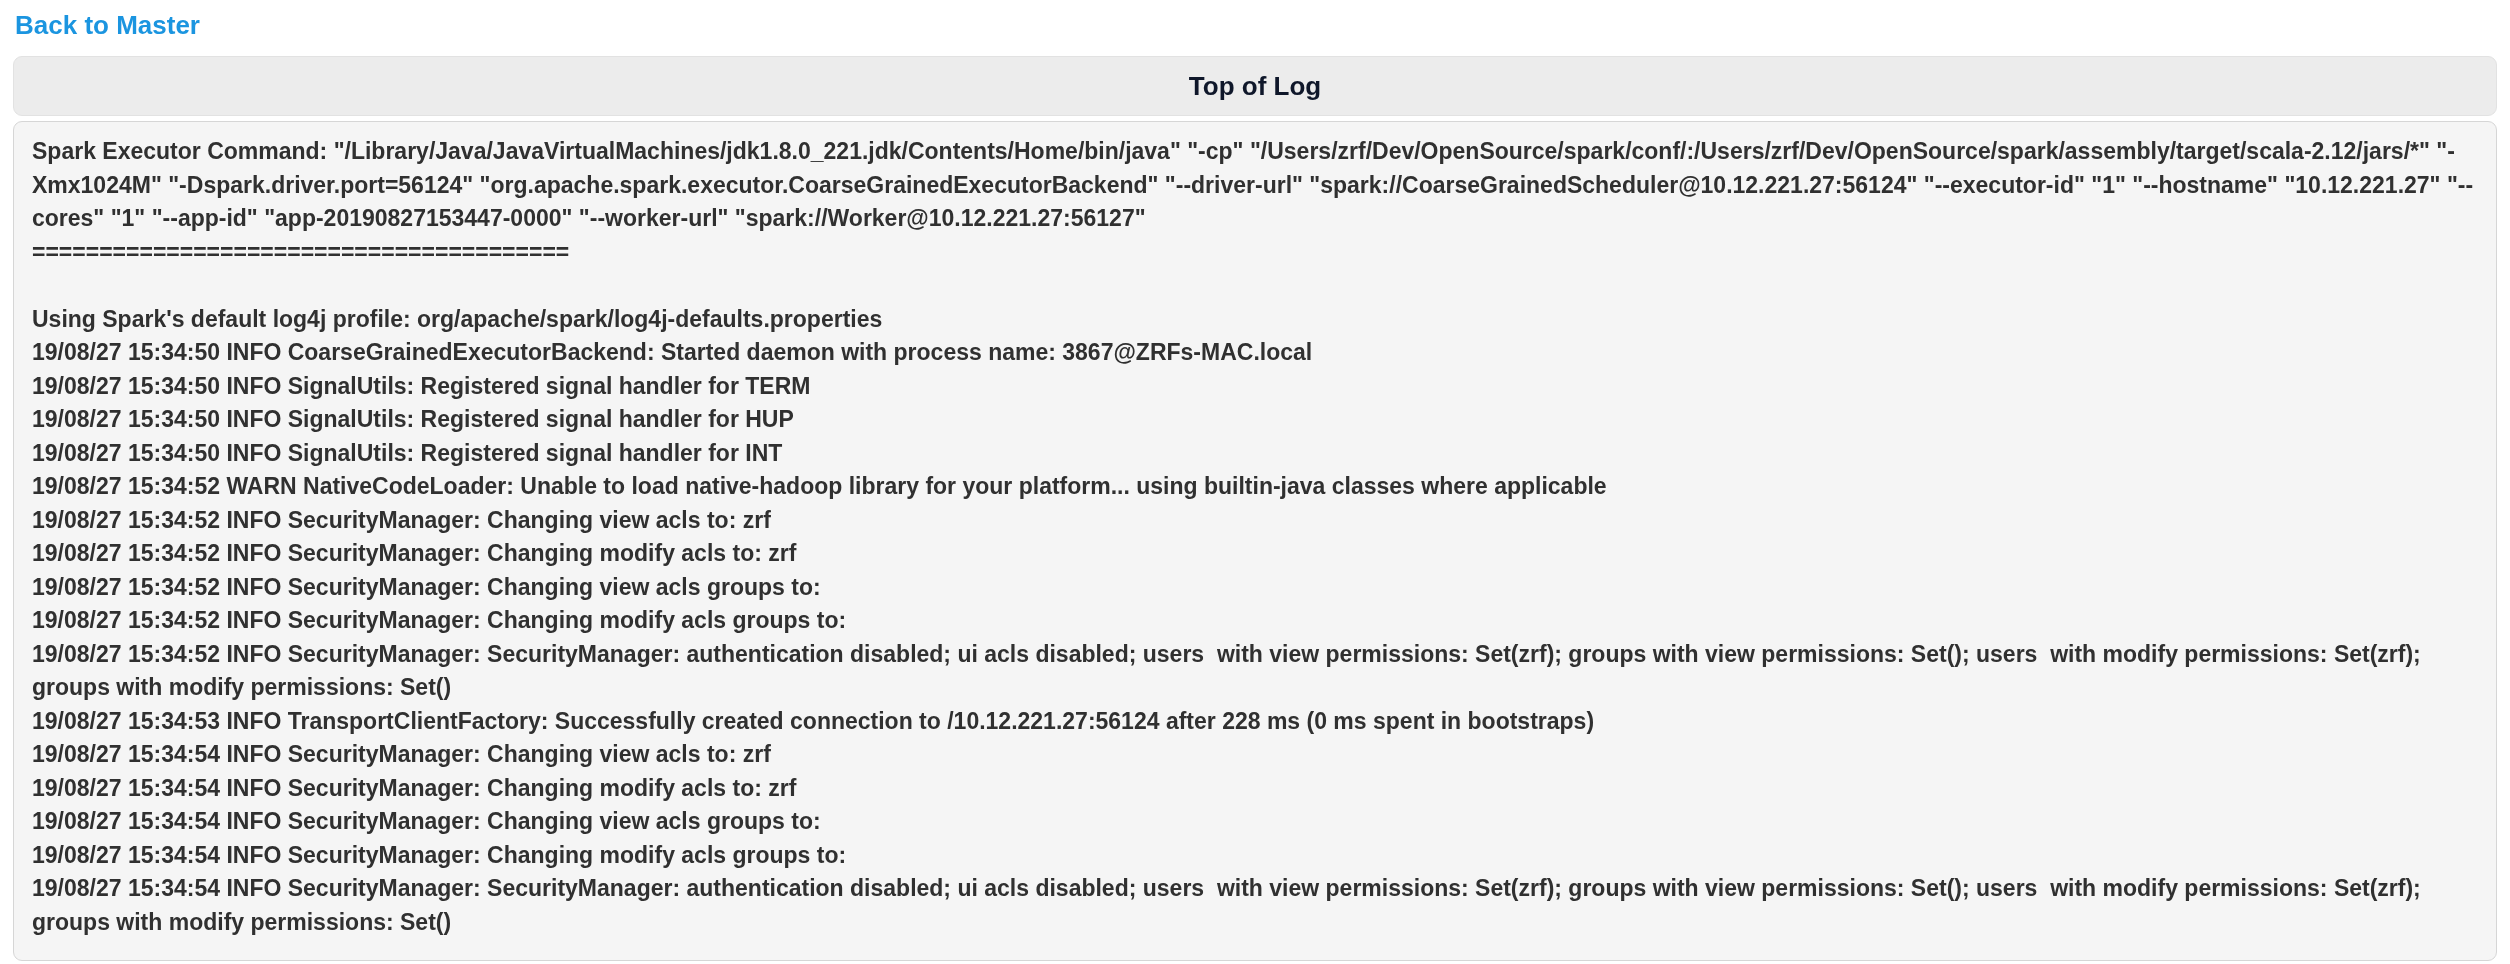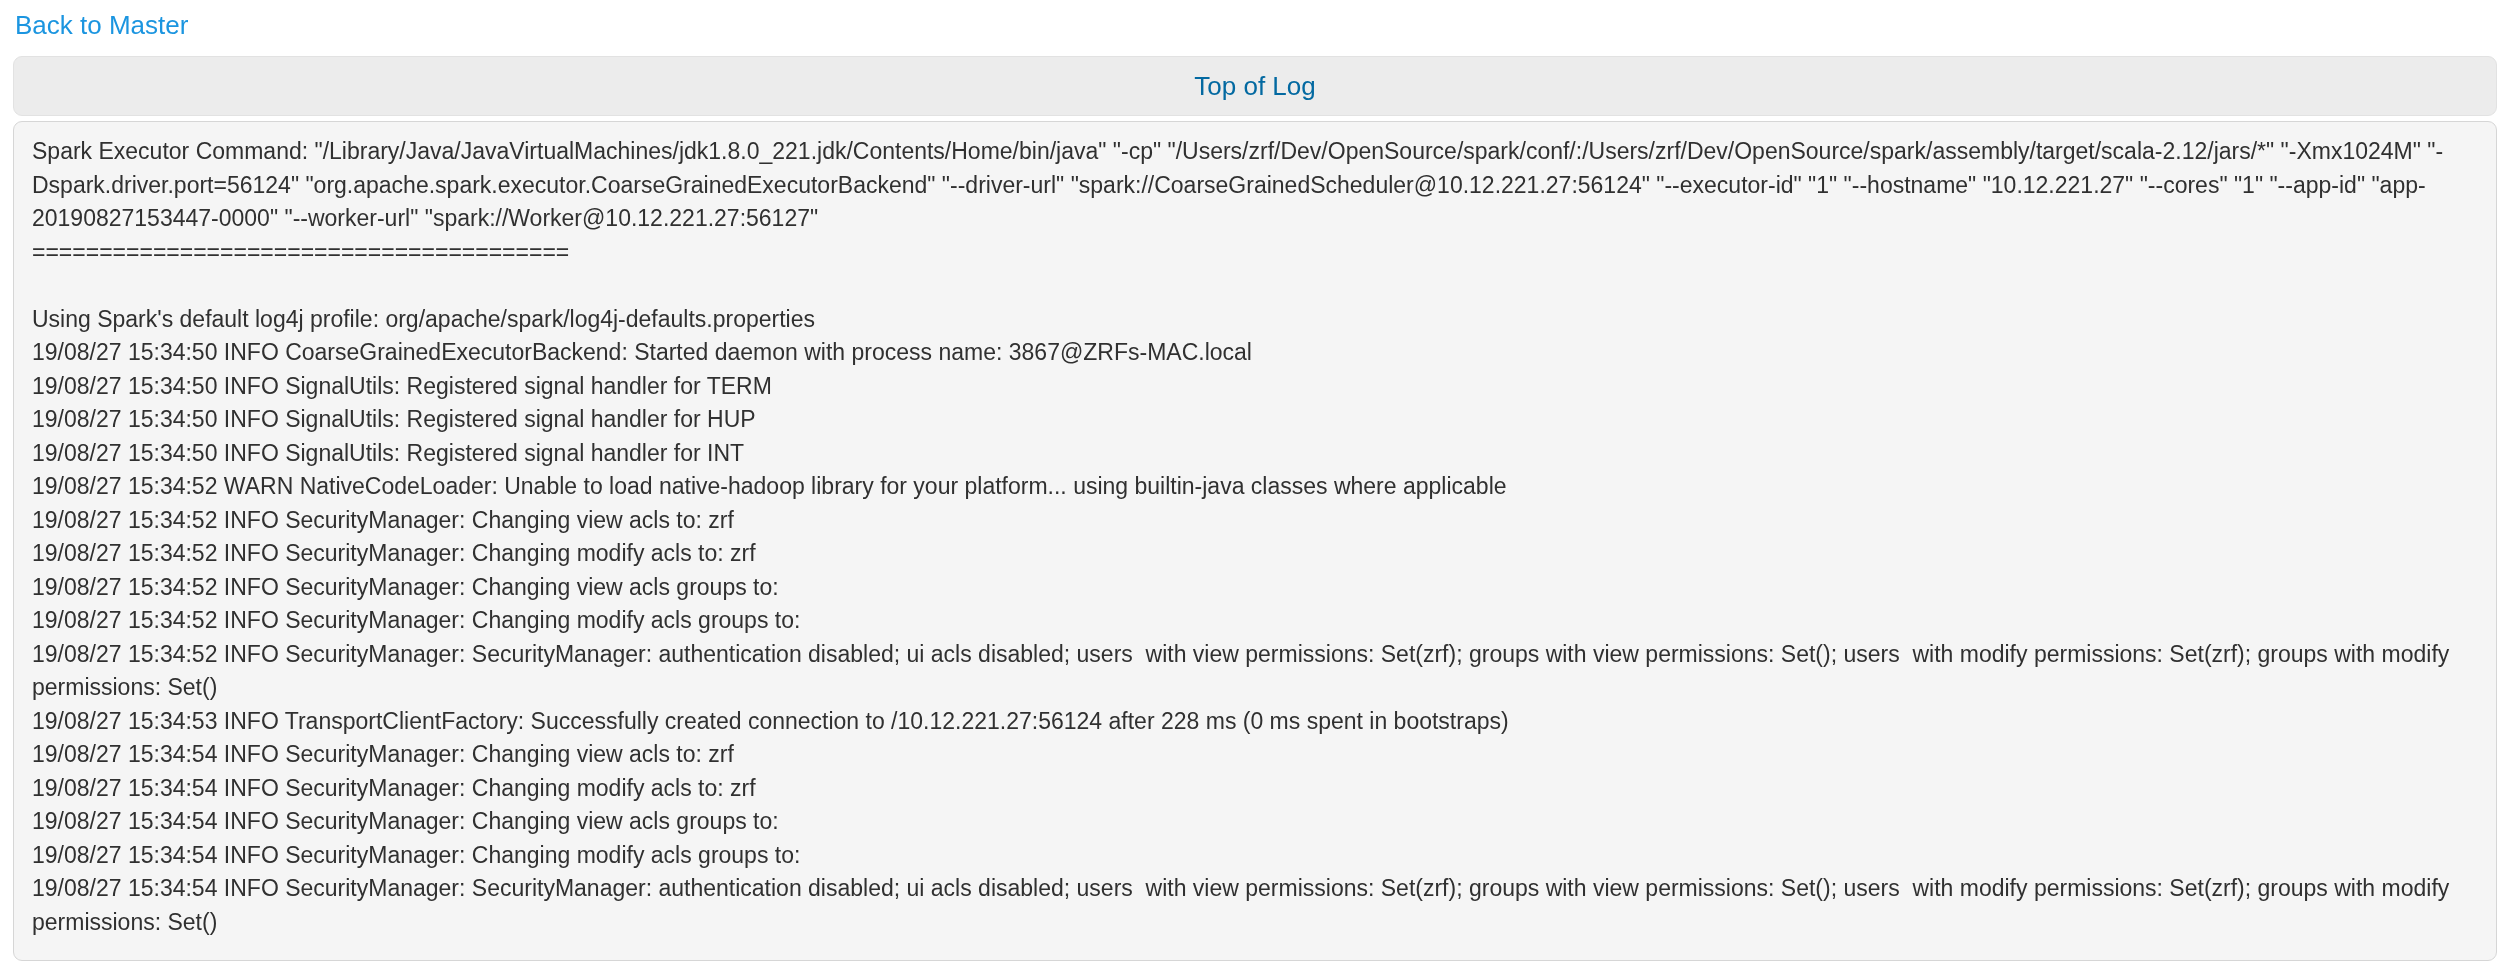--- a/index.html
+++ b/index.html
@@ -8,20 +8,21 @@
     height: 964px;
     background: #ffffff;
     overflow: hidden;
     font-family: "Liberation Sans", "DejaVu Sans", sans-serif;
   }
   .page {
     position: relative;
     width: 2510px;
     height: 964px;
     padding: 10px 13px 0 13px;
+    font-weight: bold;
   }
   .back-link {
     display: inline-block;
     margin-left: 2px;
     font-size: 26px;
     line-height: 30px;
     color: #1b95e0;
     text-decoration: none;
     cursor: pointer;
   }
@@ -39,21 +40,21 @@
     background: #ececec;
     border: 1px solid #e2e2e2;
     border-radius: 9px;
     display: flex;
     align-items: center;
     justify-content: center;
     cursor: pointer;
   }
   .top-of-log-label {
     font-size: 26px;
-    color: #0369a1;
+    color: #0f172a;
   }
   .log-container {
     margin-top: 5px;
     width: 2484px;
     height: 840px; 
     background: #f5f5f5;
     border: 1px solid #d6d6d6;
     border-radius: 9px;
     padding: 13px 18px;
     overflow: hidden;

